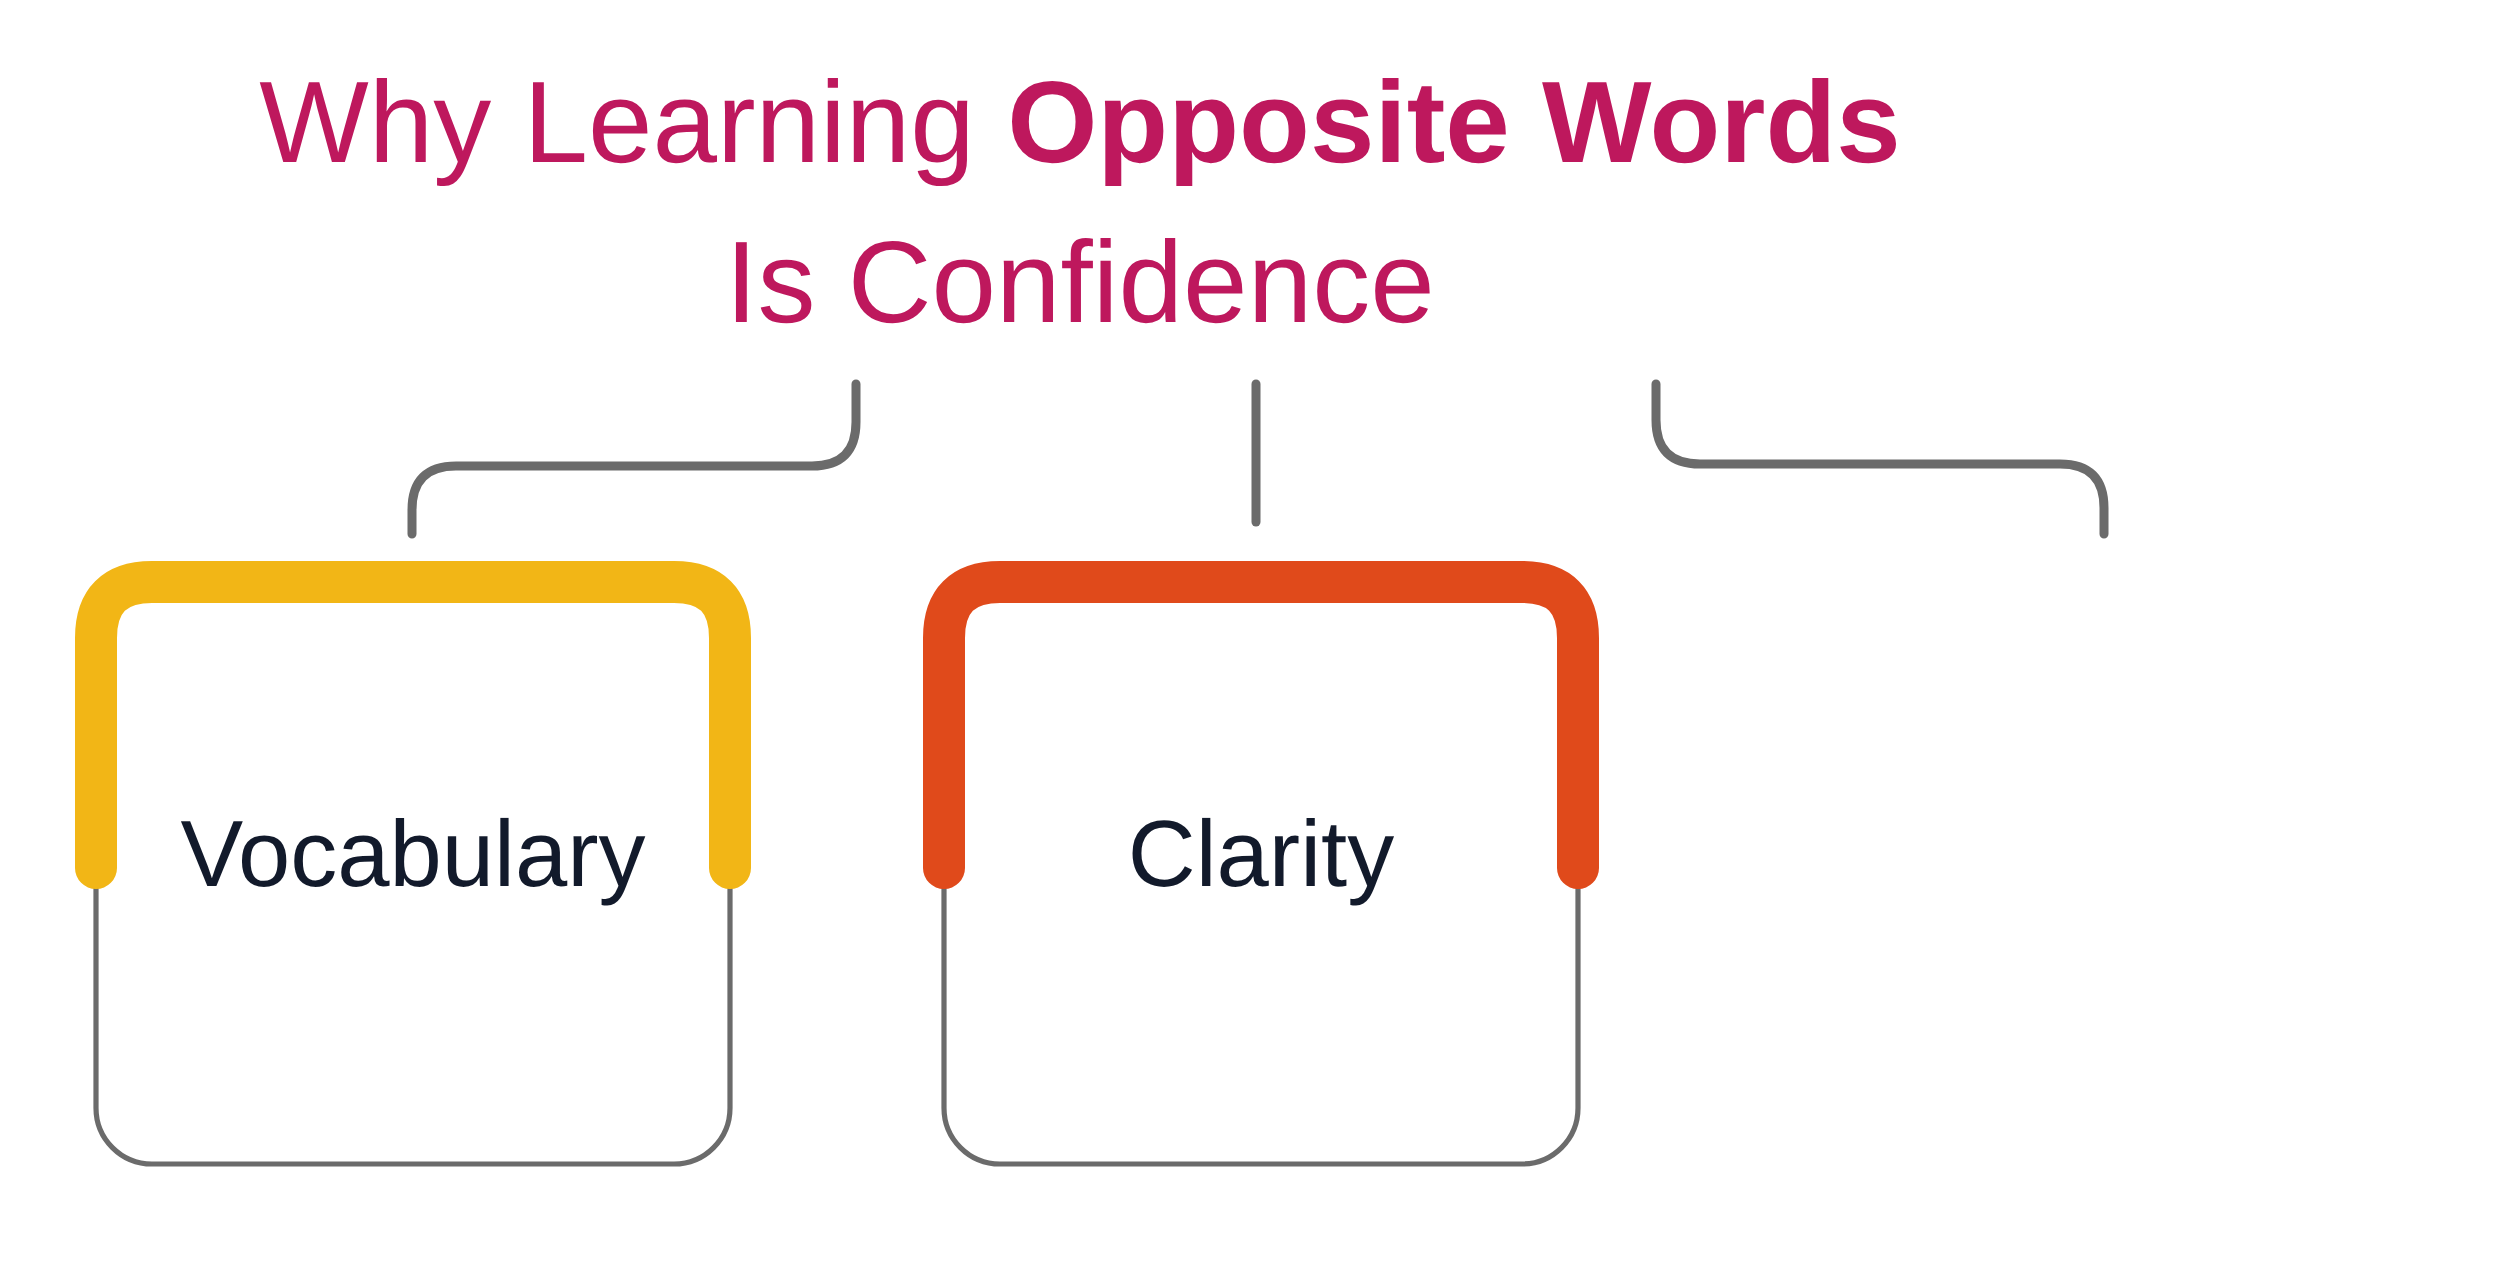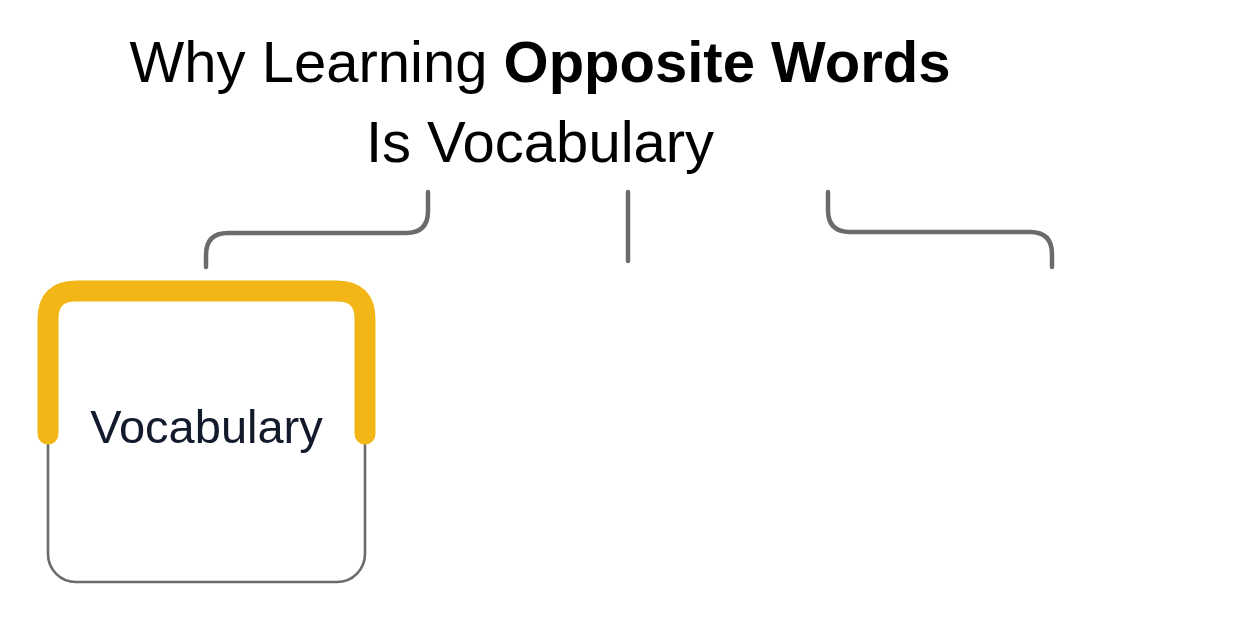--- a/index.html
+++ b/index.html
@@ -14,21 +14,21 @@
     height: 636px;
     background: #ffffff;
     overflow: hidden;
   }
   .title-block {
     position: absolute;
     top: 22px;
     left: 0;
     width: 1080px;
     text-align: center;
-    color: #000000;
+    color: #be185d;
     font-size: 58px;
     line-height: 80px;
     font-weight: 400;
     letter-spacing: 0;
   }
   .title-bold {
     font-weight: 700;
   }
   .connectors {
     position: absolute;
@@ -73,34 +73,43 @@
     white-space: nowrap;
   }
 </style>
 </head>
 <body>
 
 <div class="canvas">
 
   <div class="title-block">
     <div><span>Why Learning </span><span class="title-bold">Opposite Words</span></div>
-    <div>Is Vocabulary</div>
+    <div>Is Confidence</div>
   </div>
 
   <svg class="connectors" viewBox="0 0 1249 636">
     <path d="M 428 192 L 428 211 Q 428 233 406 233 L 228 233 Q 206 233 206 255 L 206 267" fill="none" stroke-width="4.5" stroke-linecap="round" stroke="#6B6B6B"></path>
     <path d="M 628 192 L 628 261" fill="none" stroke-width="4.5" stroke-linecap="round" stroke="#6B6B6B"></path>
     <path d="M 828 192 L 828 210 Q 828 232 850 232 L 1030 232 Q 1052 232 1052 254 L 1052 267" fill="none" stroke-width="4.5" stroke-linecap="round" stroke="#6B6B6B"></path>
   </svg>
 
   <div class="card card-1">
     <svg class="card-frame" viewBox="-13 -13 343 317">
       <rect x="0" y="0" width="317" height="291" rx="28" ry="28" fill="none" stroke-width="2.6" stroke="#6B6B6B"></rect>
       <path d="M 0 143 L 0 28 Q 0 0 28 0 L 289 0 Q 317 0 317 28 L 317 143" fill="none" stroke-width="21" stroke-linecap="round" stroke="#F2B616"></path>
     </svg>
     <div class="card-label-wrap">
       <span class="card-label">Vocabulary</span>
     </div>
   </div>
 
+  <div class="card card-2">
+    <svg class="card-frame" viewBox="-13 -13 343 317">
+      <rect x="0" y="0" width="317" height="291" rx="28" ry="28" fill="none" stroke-width="2.6" stroke="#6B6B6B"></rect>
+      <path d="M 0 143 L 0 28 Q 0 0 28 0 L 289 0 Q 317 0 317 28 L 317 143" fill="none" stroke-width="21" stroke-linecap="round" stroke="#E04A1B"></path>
+    </svg>
+    <div class="card-label-wrap">
+      <span class="card-label">Clarity</span>
+    </div>
+  </div>
 
 
 </div>
 
 </body></html>

